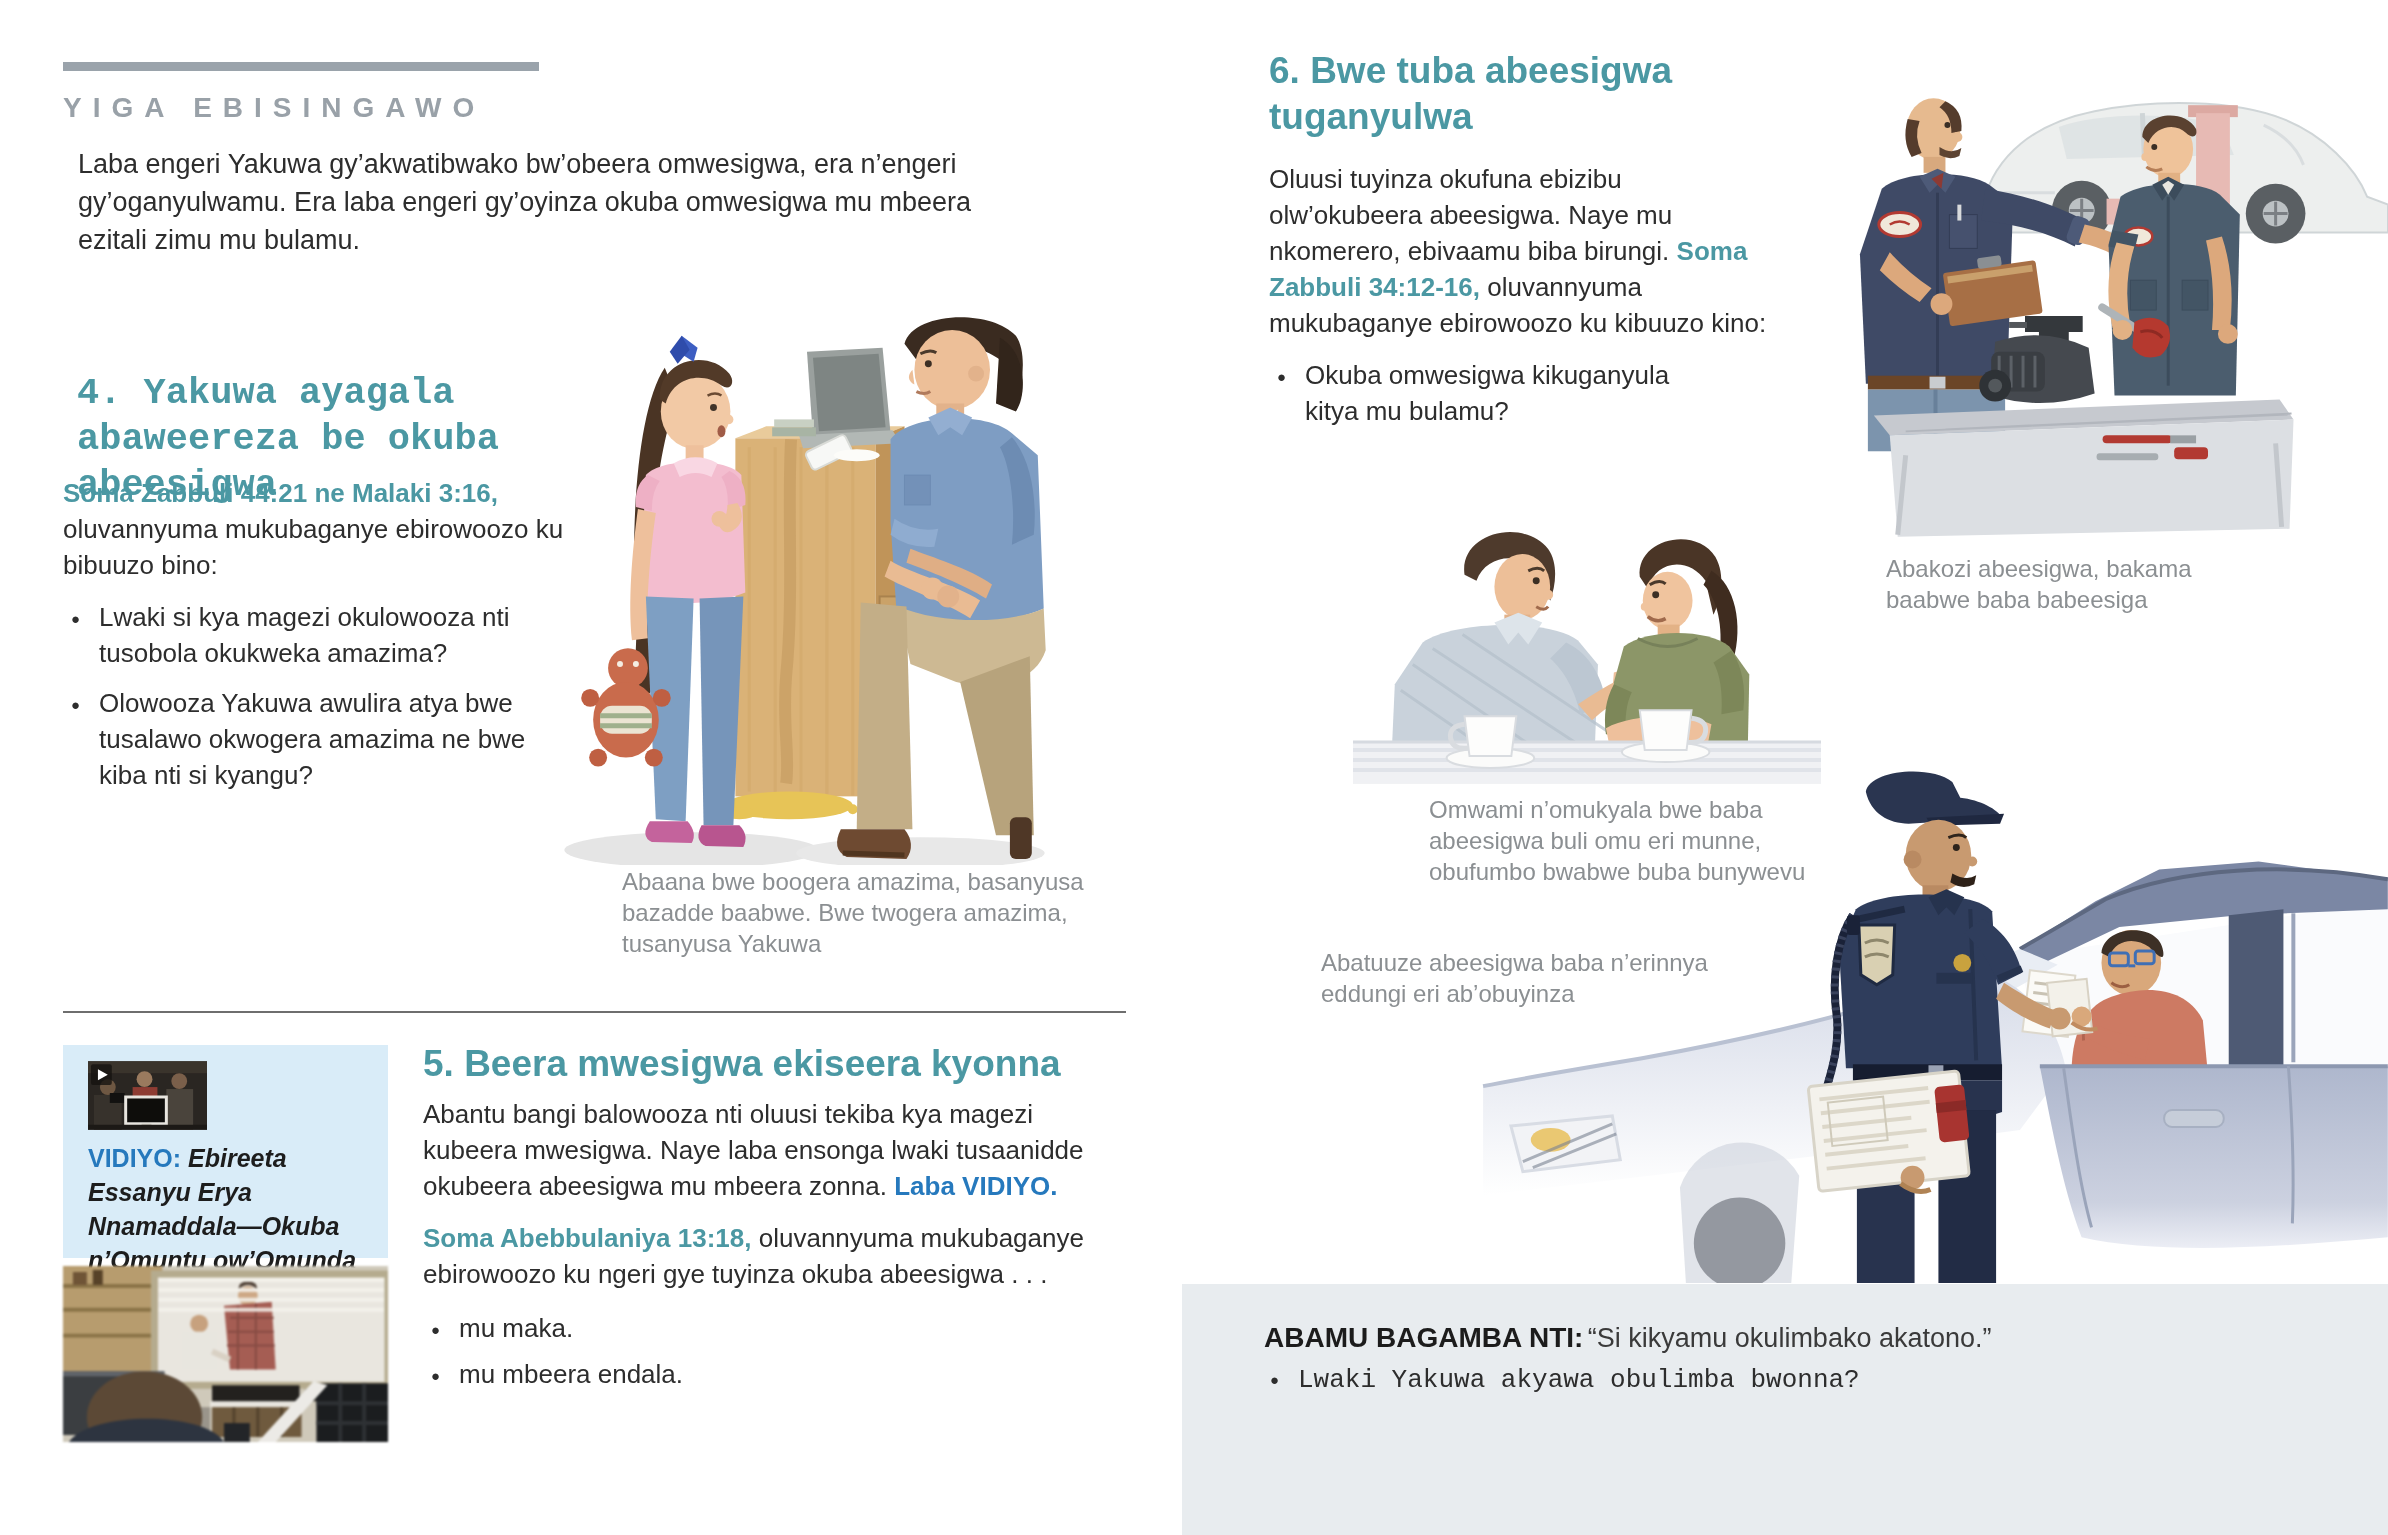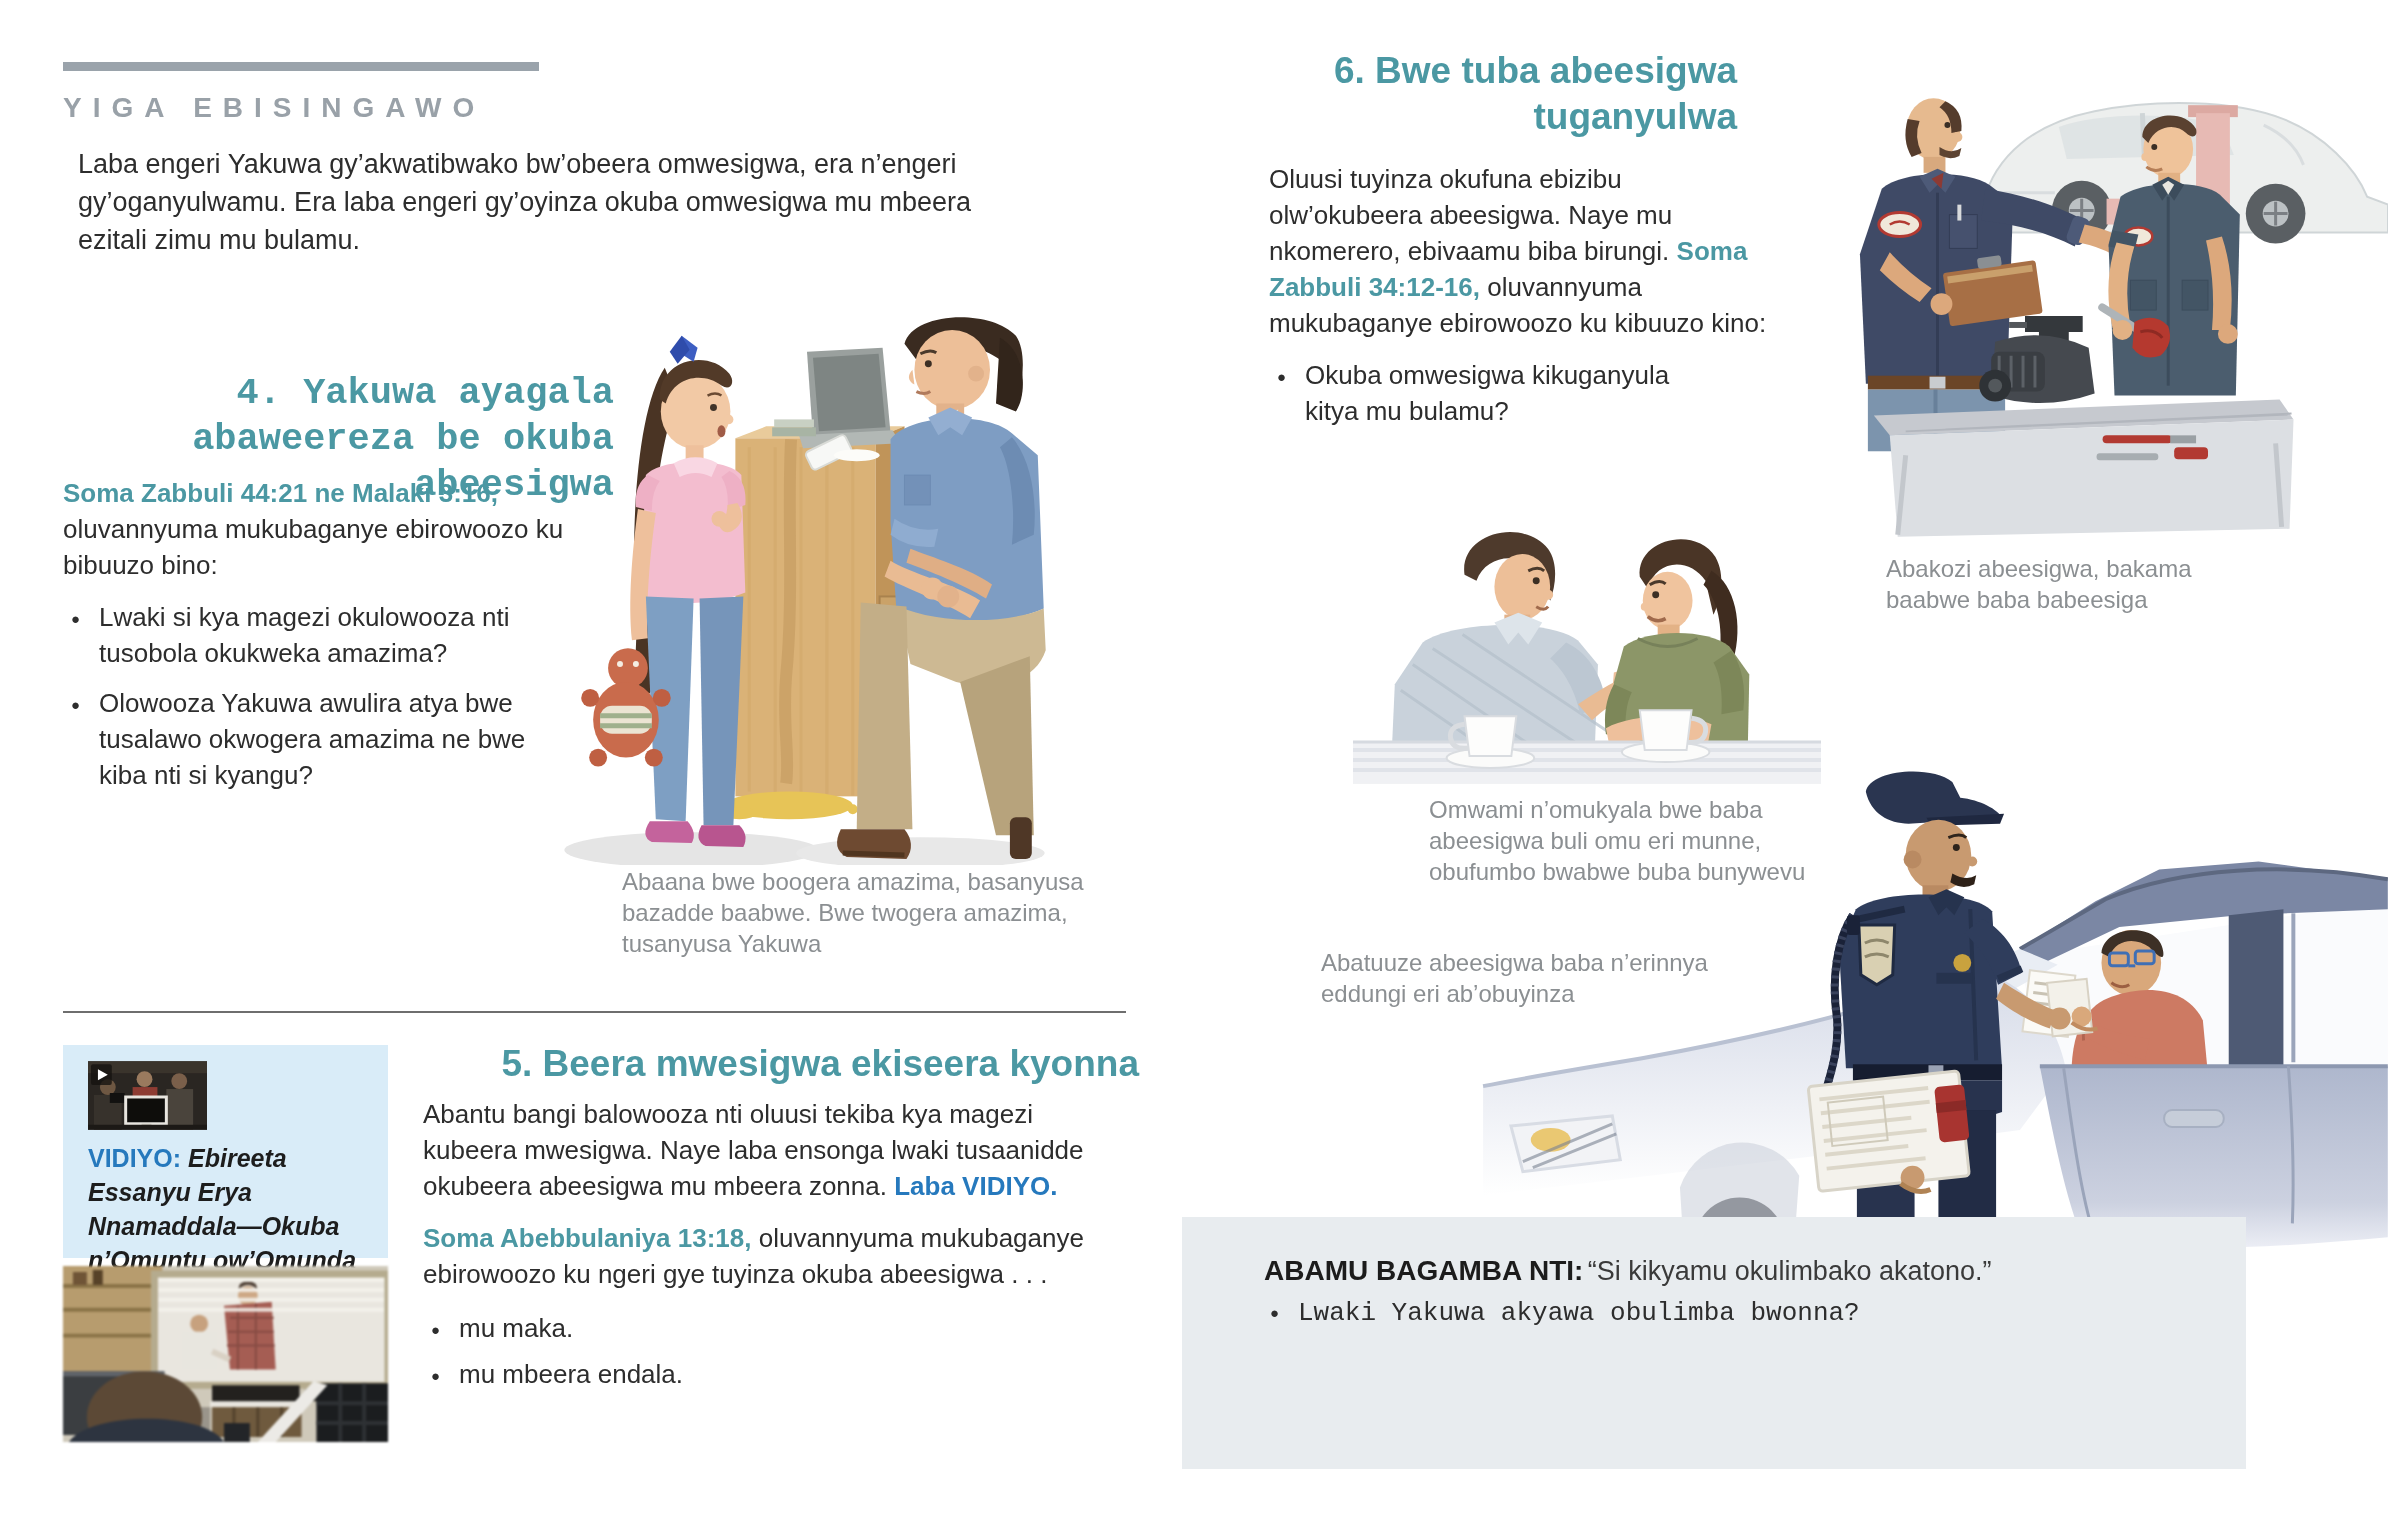--- a/index.html
+++ b/index.html
@@ -3,21 +3,21 @@
 <meta charset="utf-8">
 <style>
   html,body{margin:0;padding:0;background:#ffffff;}
   #page{position:relative;width:2388px;height:1535px;background:#fff;overflow:hidden;
         font-family:"Liberation Sans",sans-serif;color:#2d2d2d;}
   .abs{position:absolute;}
   .kicker-bar{background:#9aa3ab;height:9px;}
   .kicker{font-size:28px;font-weight:bold;letter-spacing:11px;color:#99a1a8;}
   .body-text{font-size:26px;line-height:36px;color:#2d2d2d;}
   .intro{font-size:27px;line-height:38px;}
-  h2.sec{font-size:37px;line-height:46px;font-weight:bold;color:#4b98a3;margin:0;text-align:right;}
+  h2.sec{font-size:37px;line-height:46px;font-weight:bold;color:#4b98a3;margin:0;}
   .teal-link{color:#4b98a3;font-weight:bold;}
   .blue-link{color:#2679bd;font-weight:bold;}
   .caption{font-size:24px;line-height:31px;color:#8b8f92;}
   ul.blts{list-style:none;margin:16px 0 0 0;padding:0;}
   ul.blts li{position:relative;padding-left:36px;margin-bottom:14px;}
   ul.blts li::before{content:"●";position:absolute;left:8px;top:2px;font-size:15px;color:#2d2d2d;}
   .videobox{background:#d9ecf8;}
   .vidtext{font-size:25px;line-height:34px;font-weight:bold;color:#1d1d1d;}
   .vidtitle{font-style:italic;}
   .saybox{background:#e8ecef;}
@@ -448,21 +448,21 @@
         <path d="M362,326 h110 M362,340 h110 M362,354 h90 M362,368 h104 M362,382 h84 M362,396 h100" stroke="#dcd7c9" stroke-width="4"></path>
         <rect x="370" y="330" width="56" height="44" fill="none" stroke="#cfcaba" stroke-width="2"></rect>
         <rect x="478" y="326" width="30" height="56" rx="5" fill="#a83430"></rect>
         <rect x="478" y="342" width="30" height="10" fill="#8b2a27"></rect>
       </g>
       <circle cx="452" cy="412" r="12" fill="#c89a70"></circle>
       <path d="M440,418 q16,12 30,6" stroke="#b08354" stroke-width="5" fill="none"></path>
     </svg>
   </div>
 
-  <div class="abs saybox" style="left:1182px;top:1217px;width:1064px;height:252px;">
+  <div class="abs saybox" style="left:1182px;top:1284px;width:1206px;height:252px;">
     <div class="abs" style="left:82px;top:38px;width:1055px;">
       <span class="say-head">ABAMU BAGAMBA NTI:</span>
       <span class="say-quote">“Si kikyamu okulimbako akatono.”</span>
     </div>
     <ul class="blts body-text abs" style="left:80px;top:78px;width:896px;margin:0;font-family:Liberation Mono, monospace;">
       <li>Lwaki Yakuwa akyawa obulimba bwonna?</li>
     </ul>
   </div>
 
 </div>

